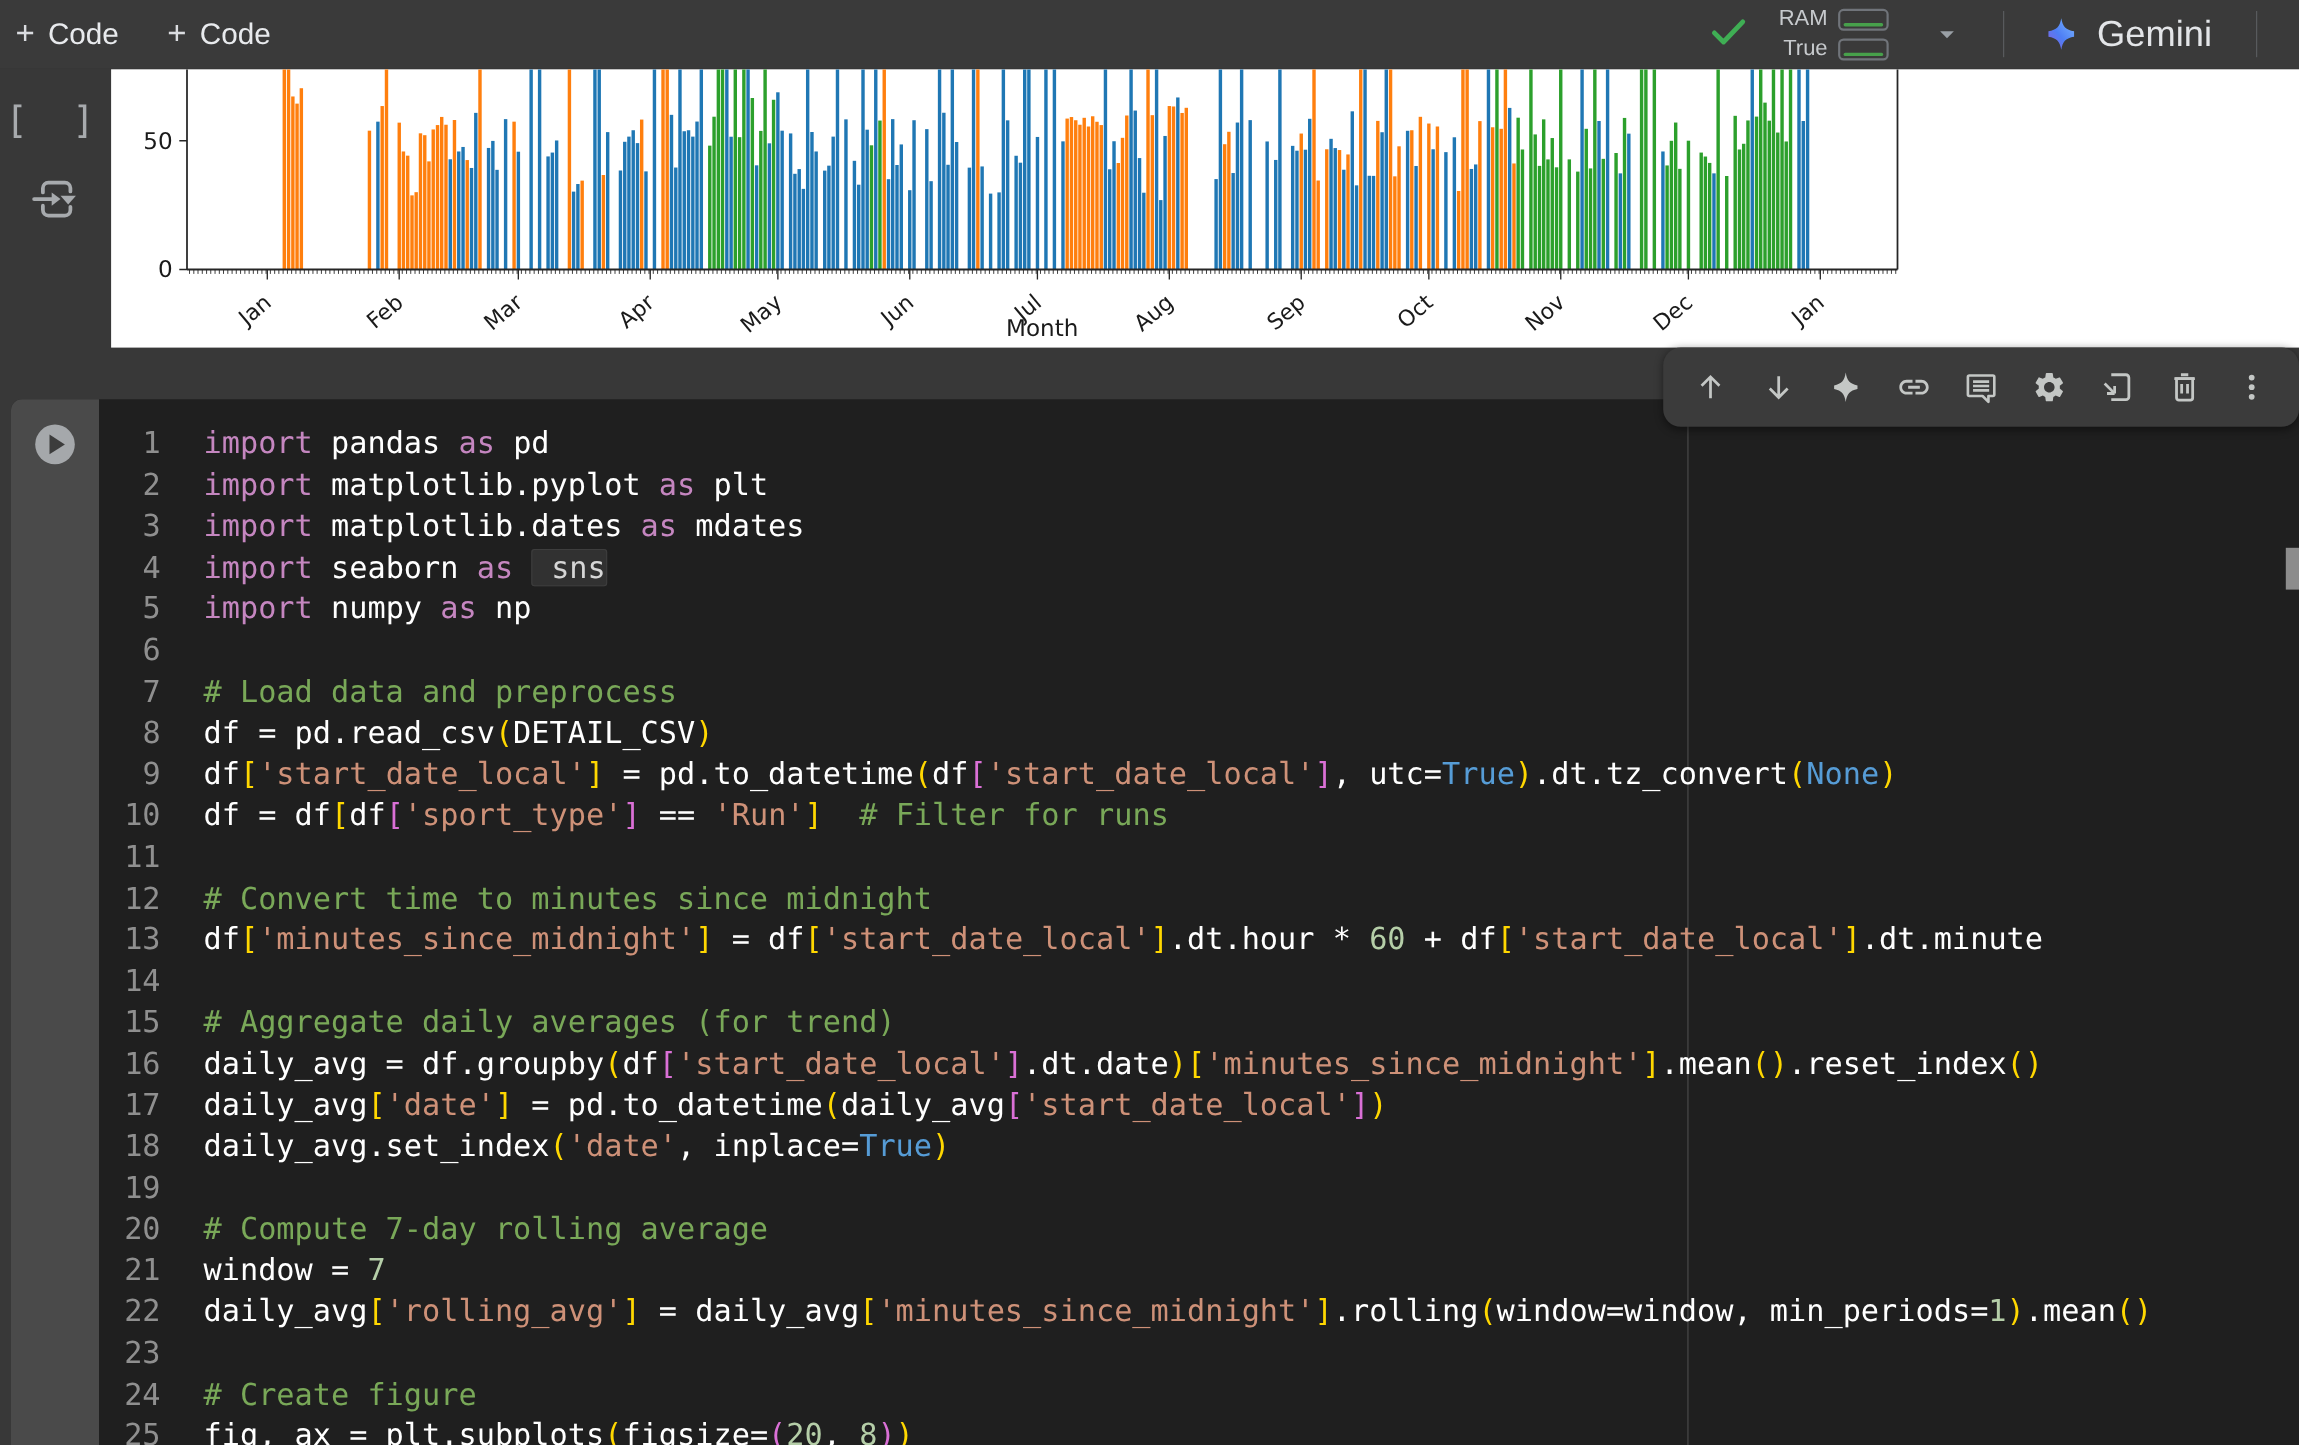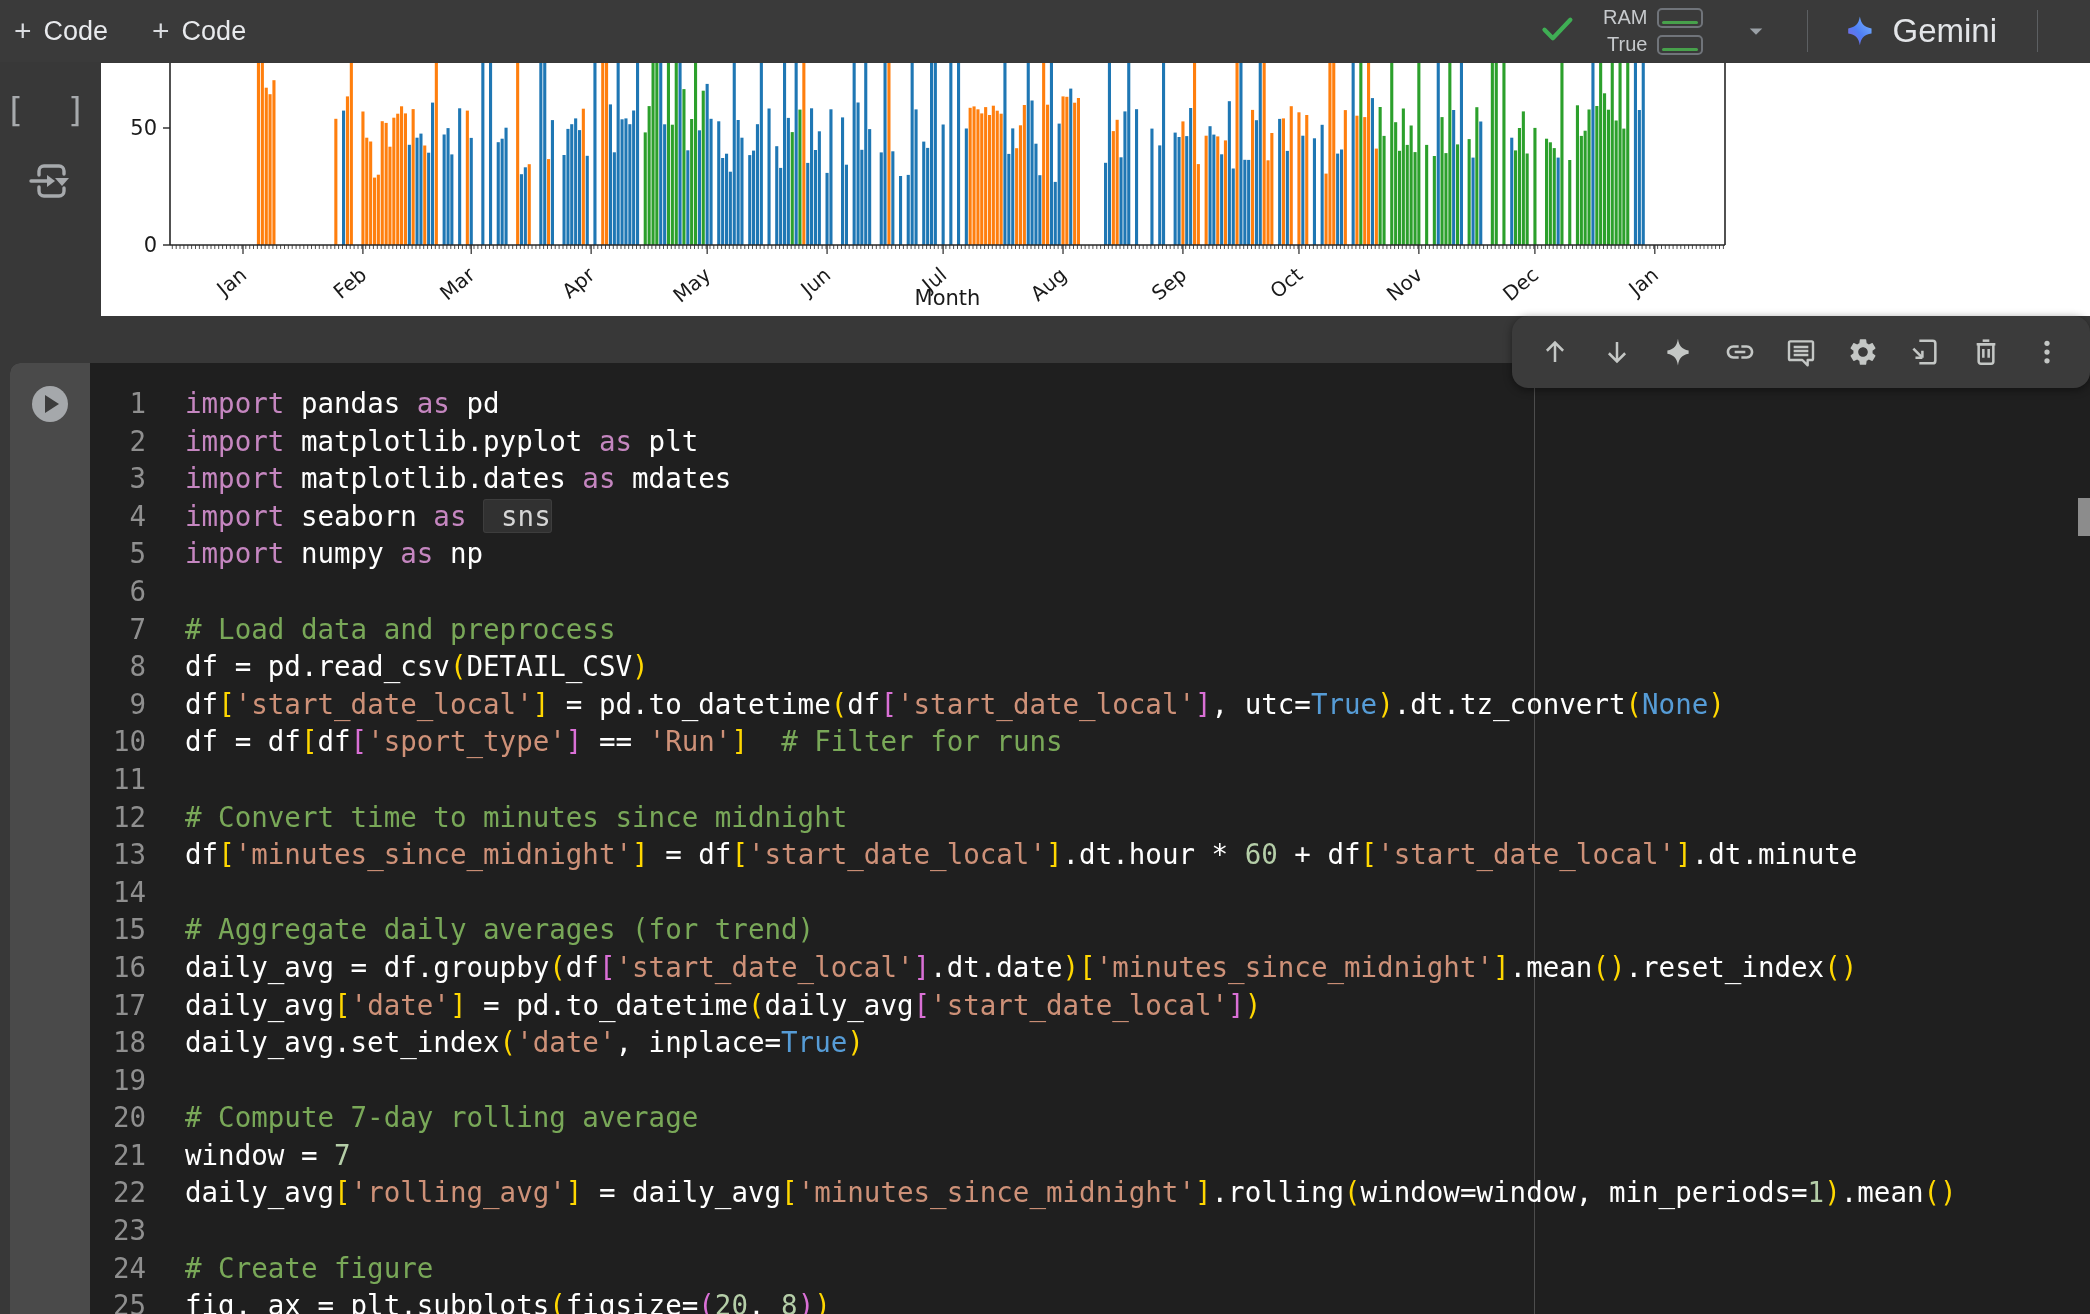--- a/index.html
+++ b/index.html
@@ -5,21 +5,21 @@
   html,body{margin:0;padding:0;background:#383838;}
   #app{position:relative;width:2090px;height:1314px;overflow:hidden;background:#383838;
        font-family:"Liberation Sans",sans-serif;color:#e8eaed;}
   
   .topbar{position:absolute;left:0;top:0;width:2090px;height:62px;background:#3a3a3a;
           display:flex;align-items:center;}
   .tb-left{display:flex;align-items:center;gap:44px;padding-left:14px;}
   .tb-btn{display:flex;align-items:center;gap:12px;background:none;border:none;color:#e8eaed;
           font-size:27px;font-family:"Liberation Sans",sans-serif;cursor:pointer;padding:0;}
   .tb-plus{font-size:30px;color:#dadce0;line-height:1;}
-  .tb-right{margin-left:auto;display:flex;align-items:center;padding-right:24px;}
+  .tb-right{margin-left:auto;display:flex;align-items:center;padding-right:10px;}
   .res-block{display:flex;flex-direction:column;gap:4px;margin-left:26px;}
   .res-row{display:flex;align-items:center;gap:10px;justify-content:flex-end;}
   .res-label{font-size:20px;color:#c7cacd;}
   .gauge{width:42px;height:16px;border:2px solid #70747a;border-radius:5px;position:relative;background:#3a3a3a;}
   .gauge .fill{position:absolute;left:3px;right:3px;bottom:2px;height:3px;border-radius:2px;background:#47a04b;}
   .caret{margin-left:34px;background:none;border:none;cursor:pointer;padding:4px;}
   .caret svg{display:block;}
   .vdiv{width:1px;height:42px;background:#5c5f62;margin-left:32px;}
   .gemini-btn{display:flex;align-items:center;gap:14px;background:none;border:none;cursor:pointer;
               margin-left:28px;color:#e3e5e8;font-size:33px;font-family:"Liberation Sans",sans-serif;}

